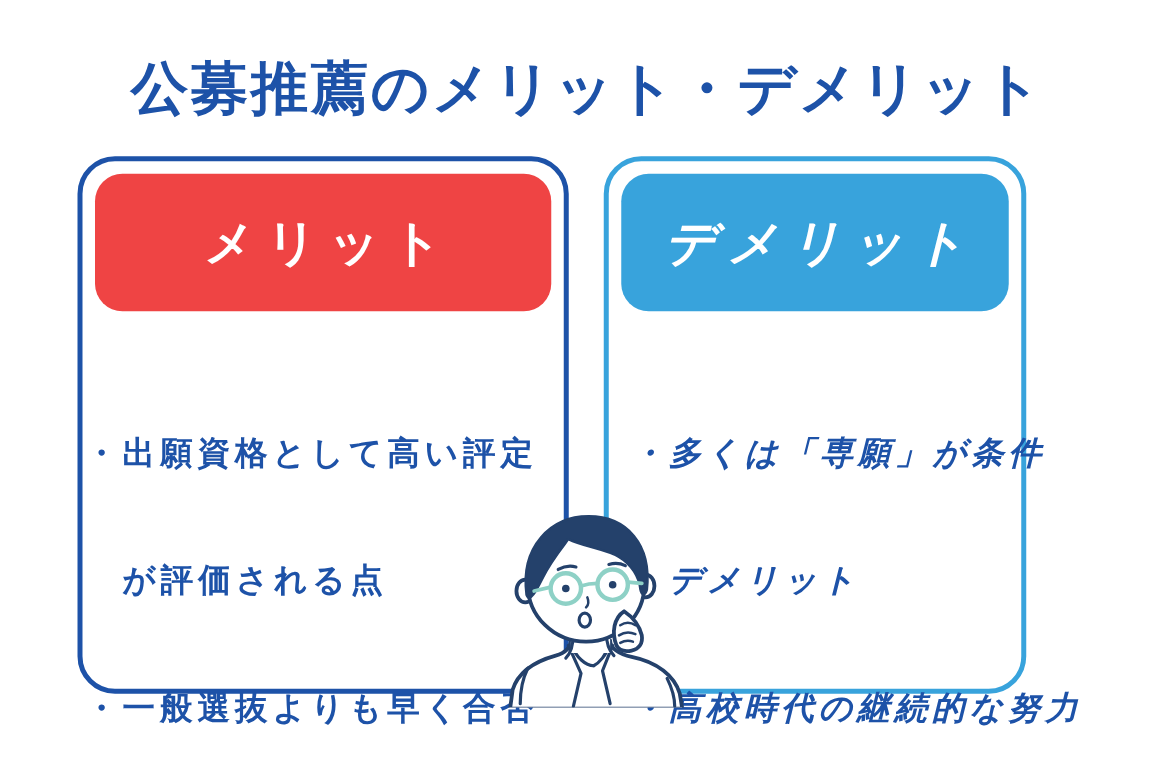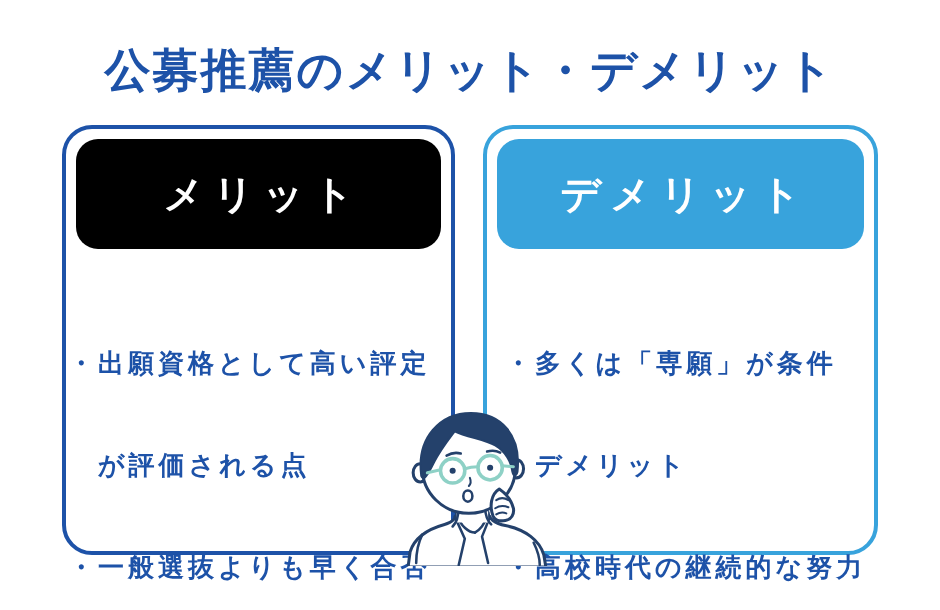--- a/index.html
+++ b/index.html
@@ -12,29 +12,29 @@
     position:absolute; top:40px; left:0; width:940px;
     text-align:center; font-size:46px; font-weight:800;
     color:#1d52a8; letter-spacing:2px;
   }
 
   .card {
     position:absolute; top:125px; height:430px;
     background:#ffffff; border-radius:30px; z-index:1;
   }
   .card.merit   { left:62px;  width:393px; border:4px solid #1d52a8; }
-  .card.demerit { left:483px; width:395px; border:4px solid #38a3dc; }
+  .card.demerit { left:483px; width:338px; border:4px solid #38a3dc;font-style:italic; }
 
   .card-header {
     position:absolute; left:10px; top:10px; right:10px; height:110px;
     border-radius:22px; display:flex; align-items:center; justify-content:center;
     color:#ffffff; font-size:40px; font-weight:800; letter-spacing:9px;
     text-indent:9px;
   }
-  .card.merit   .card-header { background:#000000; }
+  .card.merit   .card-header { background:#ef4444; }
   .card.demerit .card-header { background:#38a3dc; }
 
   .card-body {
     position:absolute; left:0; right:0; top:149px;
     color:#1d52a8; font-size:26px; font-weight:700;
     line-height:34px; letter-spacing:4px; white-space:pre;
   }
   .card.merit   .card-body { padding-left:2px; }
   .card.demerit .card-body { padding-left:18px; }
 

